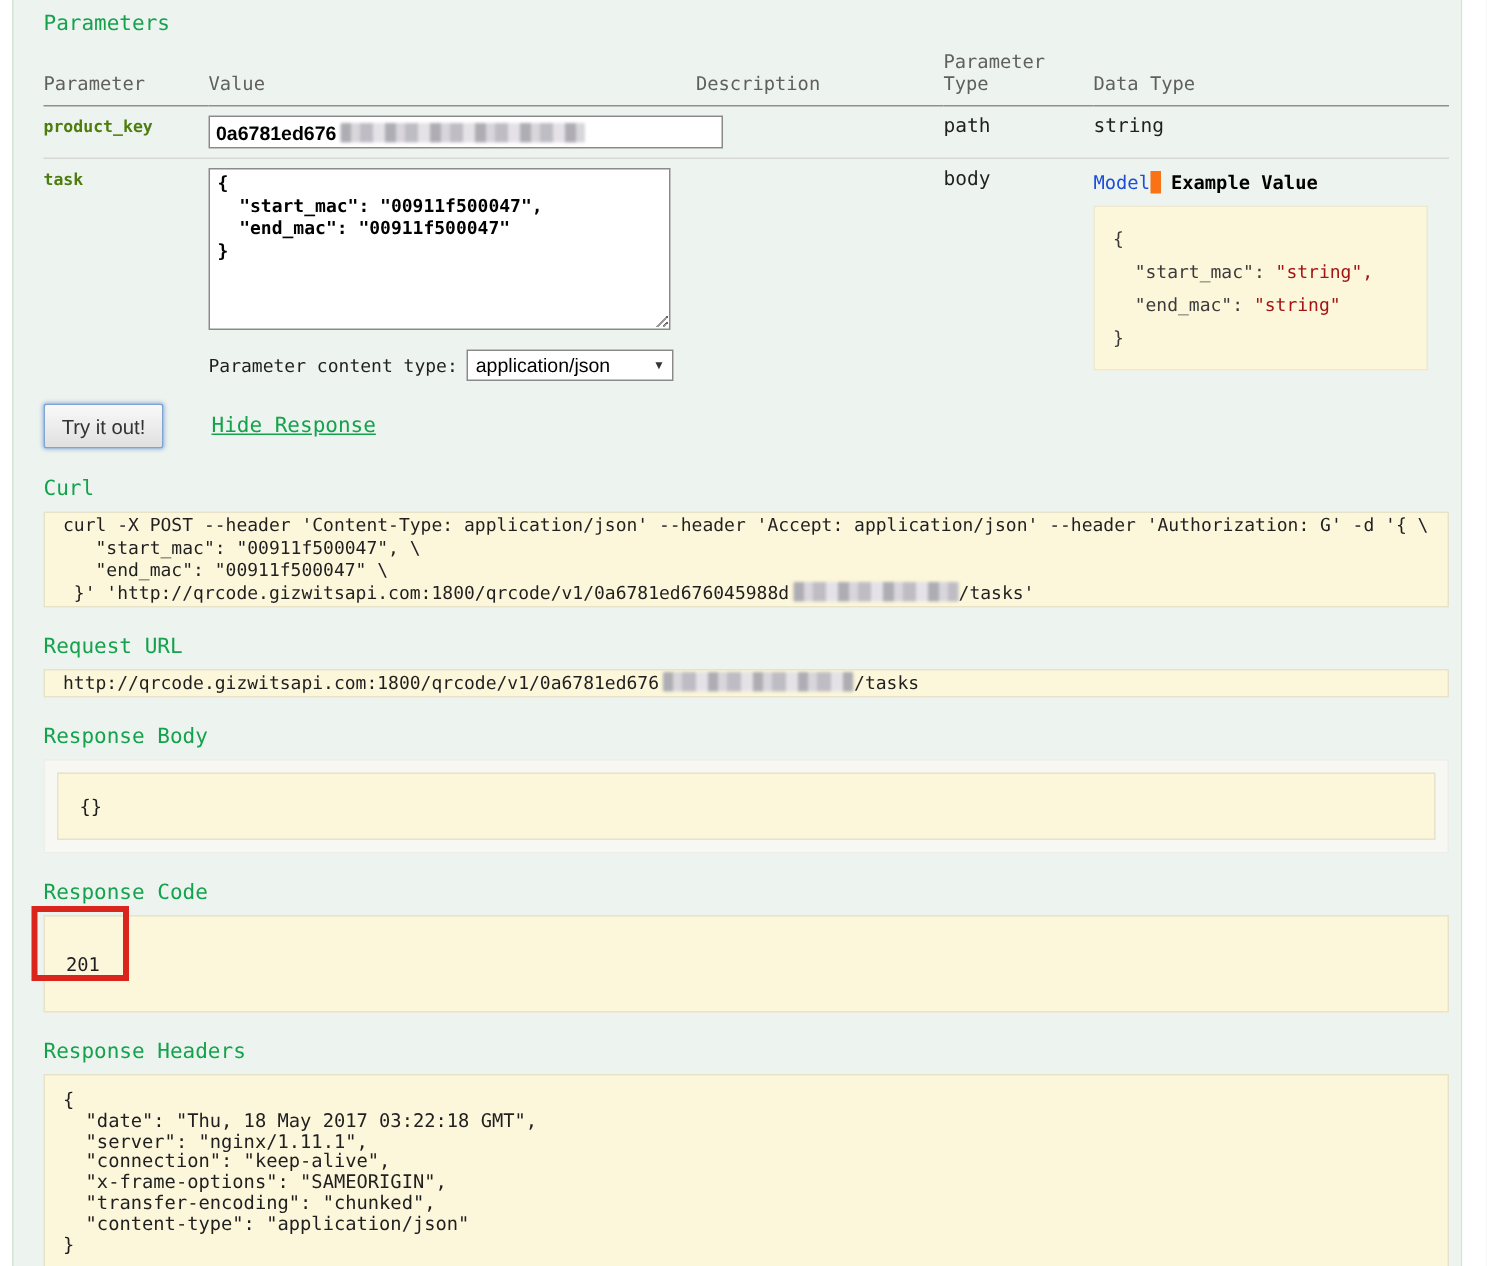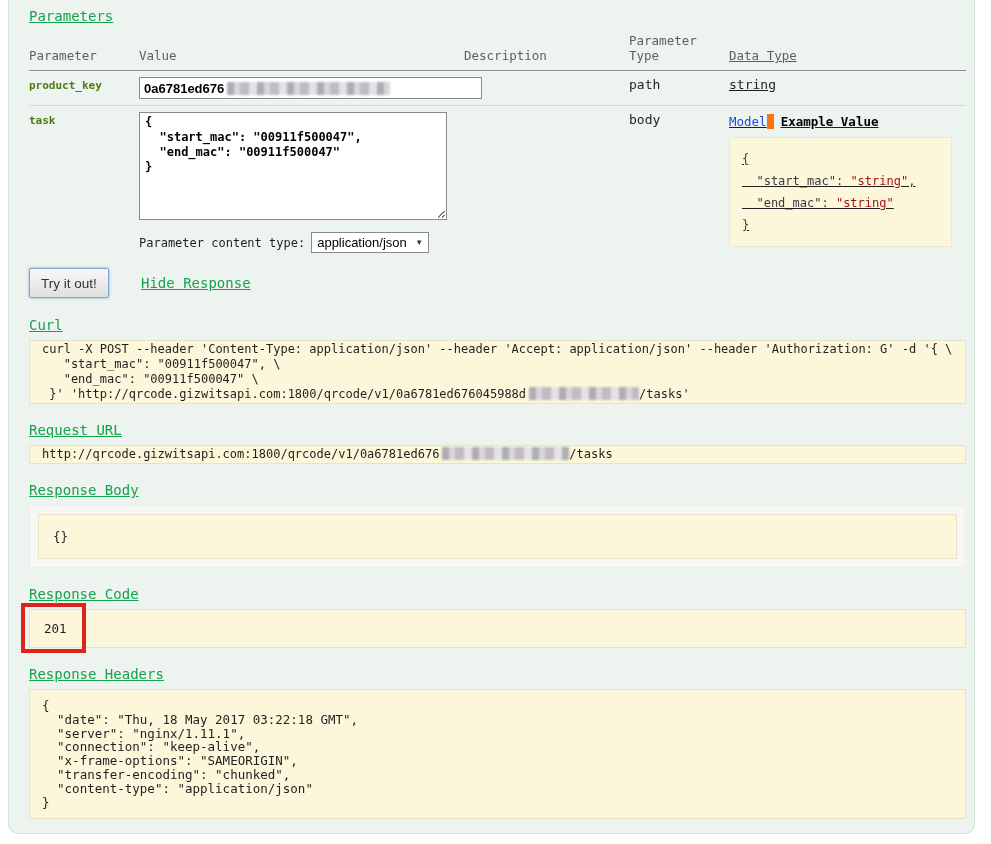--- a/index.html
+++ b/index.html
@@ -18,29 +18,28 @@
     border: 1px solid #cfe3d7;
     border-top: none;
     border-radius: 0 0 10px 10px;
     padding: 4px 0 14px;
   }
   .sect-title {
     margin: 18px 20px 7px;
     font-size: 14px;
     font-weight: normal;
     color: #14a24c;
-    text-decoration: underline;
   }
   .sect-title.first { margin-top: 4px; }
 
   
   .ptable { display: table; table-layout: fixed; width: 937px; margin-left: 20px; border-collapse: collapse; }
   .ptr { display: table-row; }
   .ptc { display: table-cell; vertical-align: top; font-size: 13px; padding: 6px 6px 6px 0; }
-  .c1 { width: 110px; } .c2 { width: 325px; } .c3 { width: 165px; } .c4 { width: 100px; } .c5 { width: 237px; text-decoration: underline; }
+  .c1 { width: 110px; } .c2 { width: 325px; } .c3 { width: 165px; } .c4 { width: 100px; } .c5 { width: 237px; }
   .phead .ptc {
     font-size: 12.5px; color: #5f5f5f; vertical-align: bottom;
     padding: 2px 6px 7px 0; border-bottom: 1px solid #8f8f8f; font-weight: normal;
   }
   .row-sep .ptc { border-bottom: 1px solid #d8d8d8; }
   .param-name { font-weight: bold; font-size: 11px; color:#4d7c0f; }
 
   .fake-input {
     display: inline-flex; align-items: center;
     width: 343px; height: 22px; background:#fff;
@@ -63,21 +62,21 @@
     resize: both;
   }
   .resize-grip {
     position:absolute; right:3px; bottom:6px; width:9px; height:9px; pointer-events:none;
     background: repeating-linear-gradient(135deg, transparent 0 2px, #9a9a9a 2px 3px);
     clip-path: polygon(100% 0, 100% 100%, 0 100%);
   }
   .ct-row { margin-top: 9px; display:flex; align-items:center; font-size:12px; color:#1f1f1f; white-space:nowrap; }
   .fake-select {
     display:inline-flex; align-items:center; justify-content:space-between;
-    width: 118px; height: 21px; margin-left: 6px;
+    width: 138px; height: 21px; margin-left: 6px;
     border: 1px solid #8a8a8a; background:#fff; padding: 0 5px;
     font: 13px "Liberation Sans", sans-serif; color:#000; cursor: default;
   }
   .fake-select .arrow { font-size: 8px; color:#333; margin-left: 4px; }
 
   .tabs { font-size: 12.5px; margin-top: 2px; white-space: nowrap; }
   .tab-model { color:#1d4ed8; padding-right: 0; border-right: 7px solid #f97316; }
   .tab-example { font-weight: bold; color:#000; padding-left: 7px; }
   .example-box {
     margin-top: 8px; width: 223px; background:#fcf6db; border:1px solid #eee8cd;
@@ -108,21 +107,21 @@
     margin-left: 20px; width: 937px;
     background: #f7f7f3; border: 1px solid #eeeee8; padding: 8px;
   }
   .rb-inner {
     background:#fcf6db; border:1px solid #e8e2c8;
     padding: 14px 14px; font-size: 12.5px; color:#1f1f1f; white-space: pre;
   }
   .rc-wrap { position: relative; margin-left: 20px; width: 937px; }
   .rc-box {
     background:#fcf6db; border:1px solid #e8e2c8;
-    padding: 11px 14px; font-size: 12.5px; color:#1f1f1f; white-space: pre;
+    padding: 24px 14px; font-size: 12.5px; color:#1f1f1f; white-space: pre;
   }
   .red-annot {
     position:absolute; left:-8px; top:-6px; width:65px; height:50px;
     border: 4px solid #da251d; pointer-events: none;
   }
   .rh-box {
     margin-left: 20px; width: 937px;
     background:#fcf6db; border:1px solid #e8e2c8;
     padding: 9px 12px; font-size: 12.5px; line-height: 13.8px;
     color:#1f1f1f; white-space: pre;

